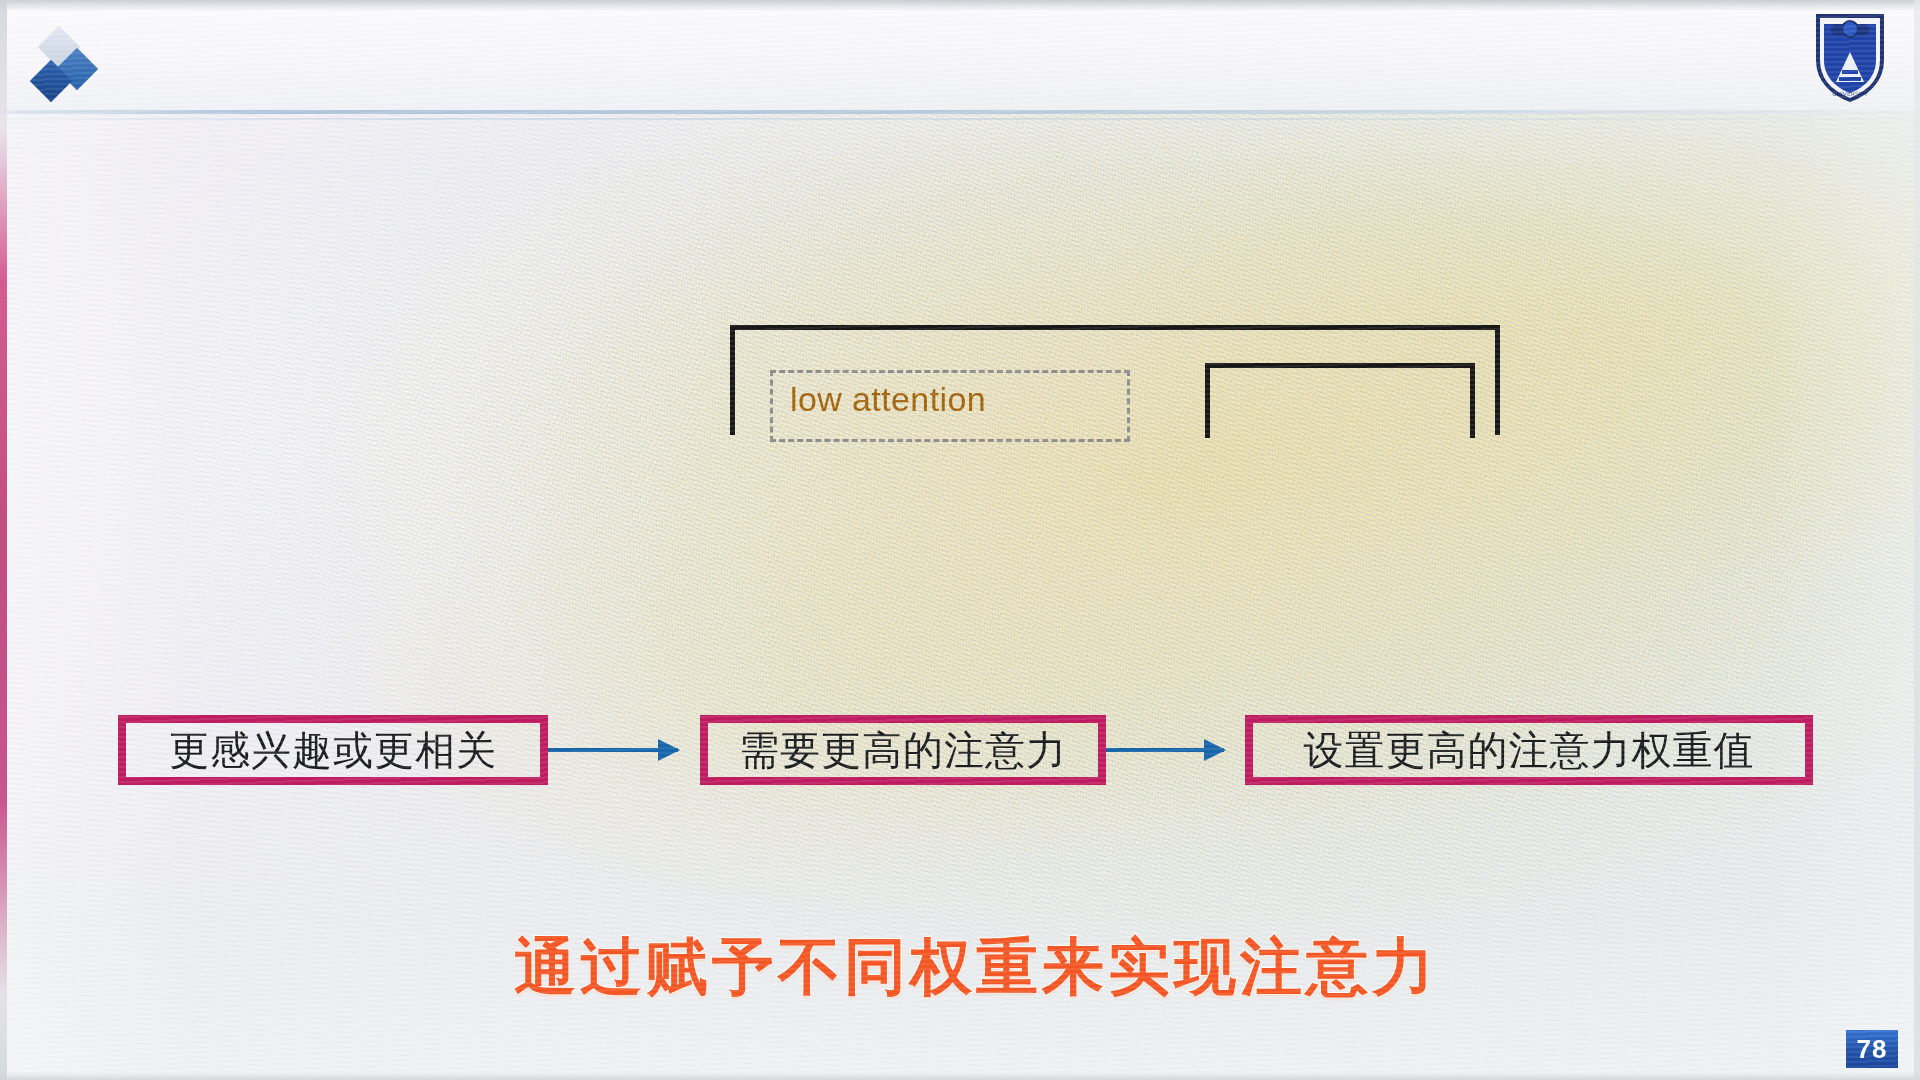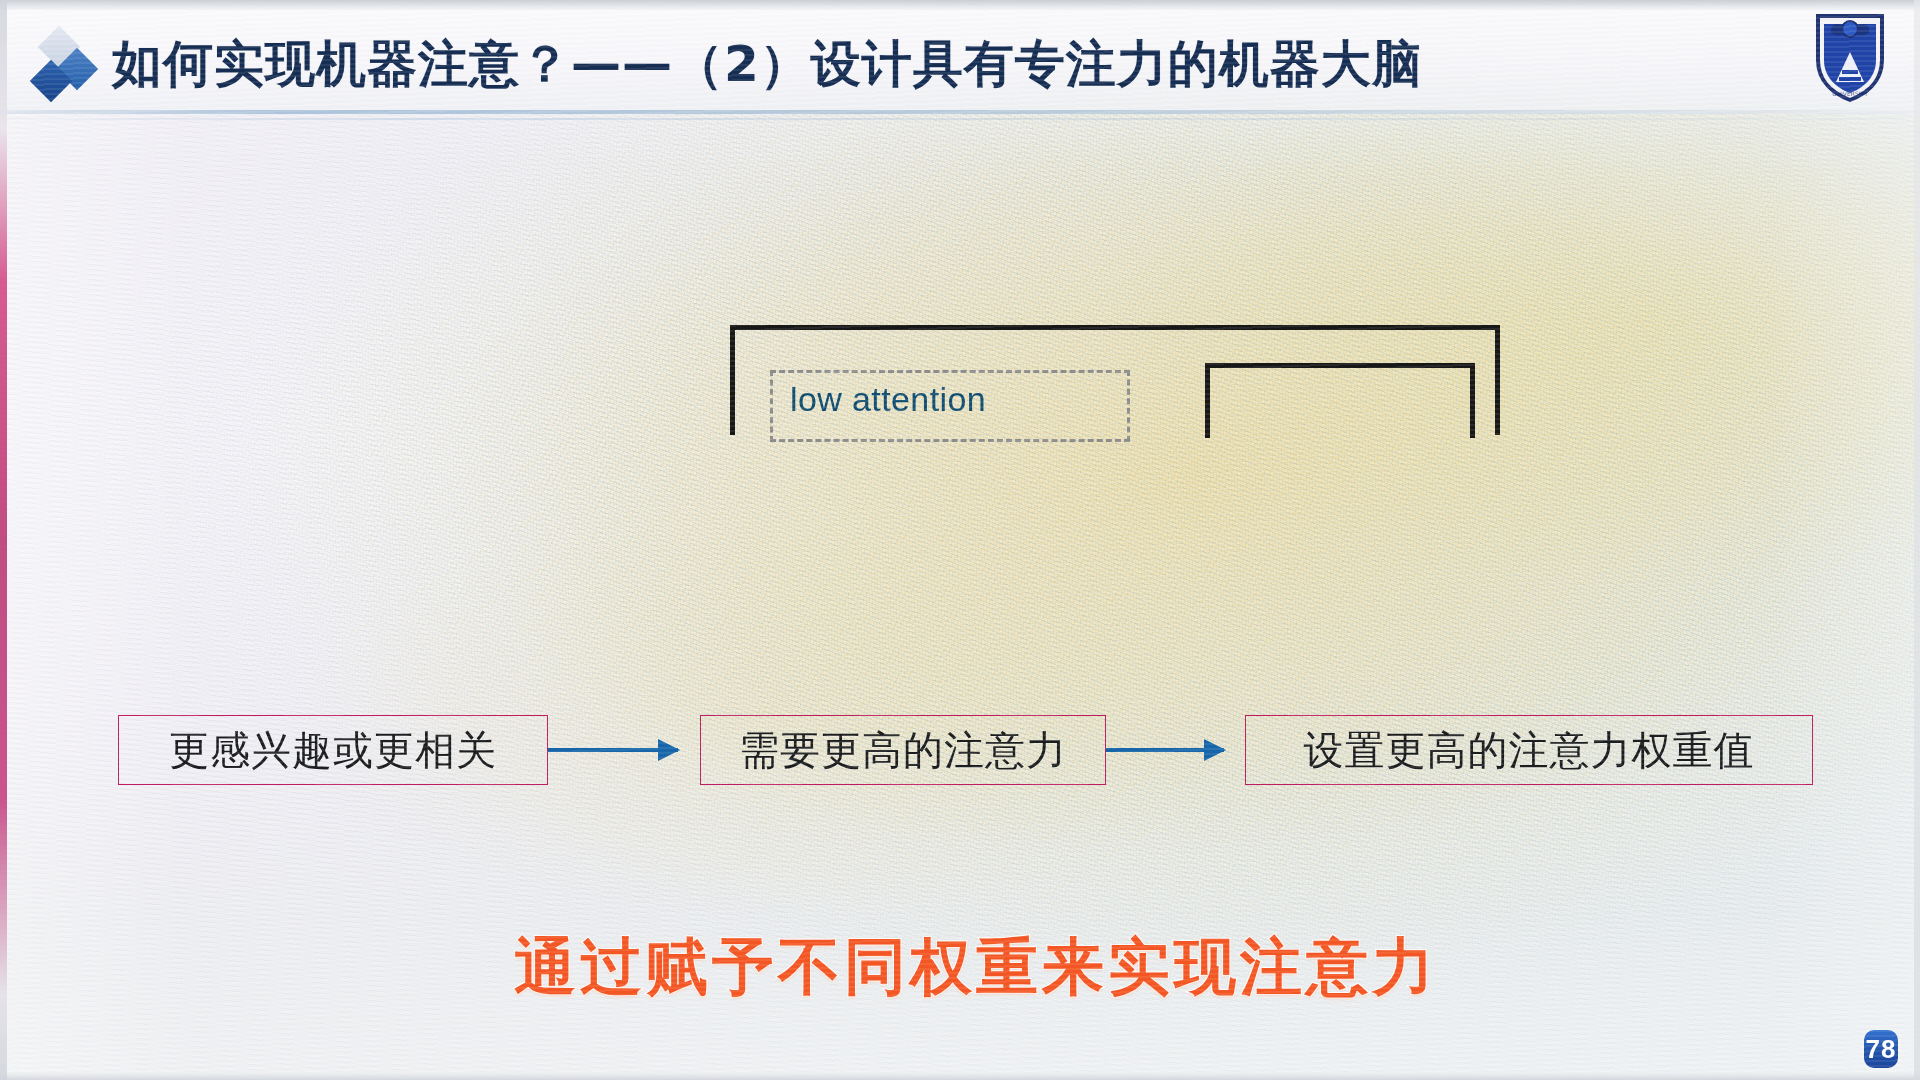--- a/index.html
+++ b/index.html
@@ -130,29 +130,29 @@
     border:5px solid #121212;border-bottom:none;box-sizing:border-box;
   }
 
   
   .brk-low{
     position:absolute;left:770px;top:370px;width:360px;height:72px;
     border:3px dashed #8b8b8b;box-sizing:border-box;
   }
   .lbl-low{
     position:absolute;left:790px;top:380px;
-    font-family:"Liberation Sans",sans-serif;font-size:34px;color:#0c4a6e;
+    font-family:"Liberation Sans",sans-serif;font-size:34px;color:#a16207;
     letter-spacing:.4px;white-space:nowrap;
   }
 
   
   .flow{position:absolute;left:0;top:715px;width:1920px;height:75px;}
   .fbox{
     position:absolute;top:0;height:70px;box-sizing:border-box;
-    border:1px solid #be185d;background:transparent;
+    border:8px solid #be185d;background:transparent;
     display:flex;align-items:center;justify-content:center;
   }
   .fbox span{
     font-family:"DejaVu Serif","Liberation Serif",serif;
     font-size:40px;color:#17181a;letter-spacing:1px;white-space:nowrap;
     text-shadow:0 1px 0 rgba(255,255,255,.35);
   }
   #fbox1{left:118px;width:430px;}
   #fbox2{left:700px;width:406px;justify-content:center;}
   #fbox3{left:1245px;width:568px;text-align:right;}
@@ -175,21 +175,21 @@
     color:#f4531f;white-space:nowrap;
     -webkit-text-stroke:2px #ffffff;
     paint-order:stroke fill;
     text-shadow:0 0 2px rgba(255,255,255,.9), 0 2px 3px rgba(255,180,140,.35);
     padding-left:16px;
   }
 
   
   .page-badge{
     position:absolute;right:22px;bottom:12px;
-    width:34px;height:38px;border-radius:10px;
+    width:52px;height:38px;border-radius:0;
     background:linear-gradient(180deg,#2f6fd0 0%,#1c4fa8 55%,#17419a 100%);
     display:flex;align-items:center;justify-content:center;
     box-shadow:0 0 6px rgba(255,255,255,.55);
     text-align:center;
   }
   .page-badge span{
     font-family:"Liberation Sans",sans-serif;font-size:26px;font-weight:bold;color:#ffffff;
     letter-spacing:1px;
   }
 
@@ -213,21 +213,20 @@
   <div class="header"></div>
   <div class="header-rule"></div>
   <div class="header-rule2"></div>
 
   <div class="bullet">
     <div class="dia a"></div>
     <div class="dia b"></div>
     <div class="dia c"></div>
   </div>
 
-  <div class="title">如何实现机器注意？——（2）设计具有专注力的机器大脑</div>
 
   <div class="crest">
     <svg width="84" height="96" viewBox="0 0 84 96">
       <path d="M10 8 H74 V52 C74 74 58 86 42 92 C26 86 10 74 10 52 Z" fill="#f4f3f7" stroke="#1a2f6e" stroke-width="4"></path>
       <path d="M16 16 H68 V52 C68 70 55 80 42 85 C29 80 16 70 16 52 Z" fill="#1b3fa6"></path>
       <path d="M42 44 L56 74 H28 Z" fill="#ffffff" opacity=".92"></path>
       <rect x="34" y="62" width="16" height="4" fill="#1b3fa6"></rect>
       <rect x="31" y="69" width="22" height="4" fill="#1b3fa6"></rect>
       <circle cx="42" cy="21" r="8" fill="#2a57c4" stroke="#13286b" stroke-width="2"></circle>
       <path d="M23 20 q5 -7 11 -2 l2 8 q-7 3 -13 -1 z" fill="#16307d"></path>

